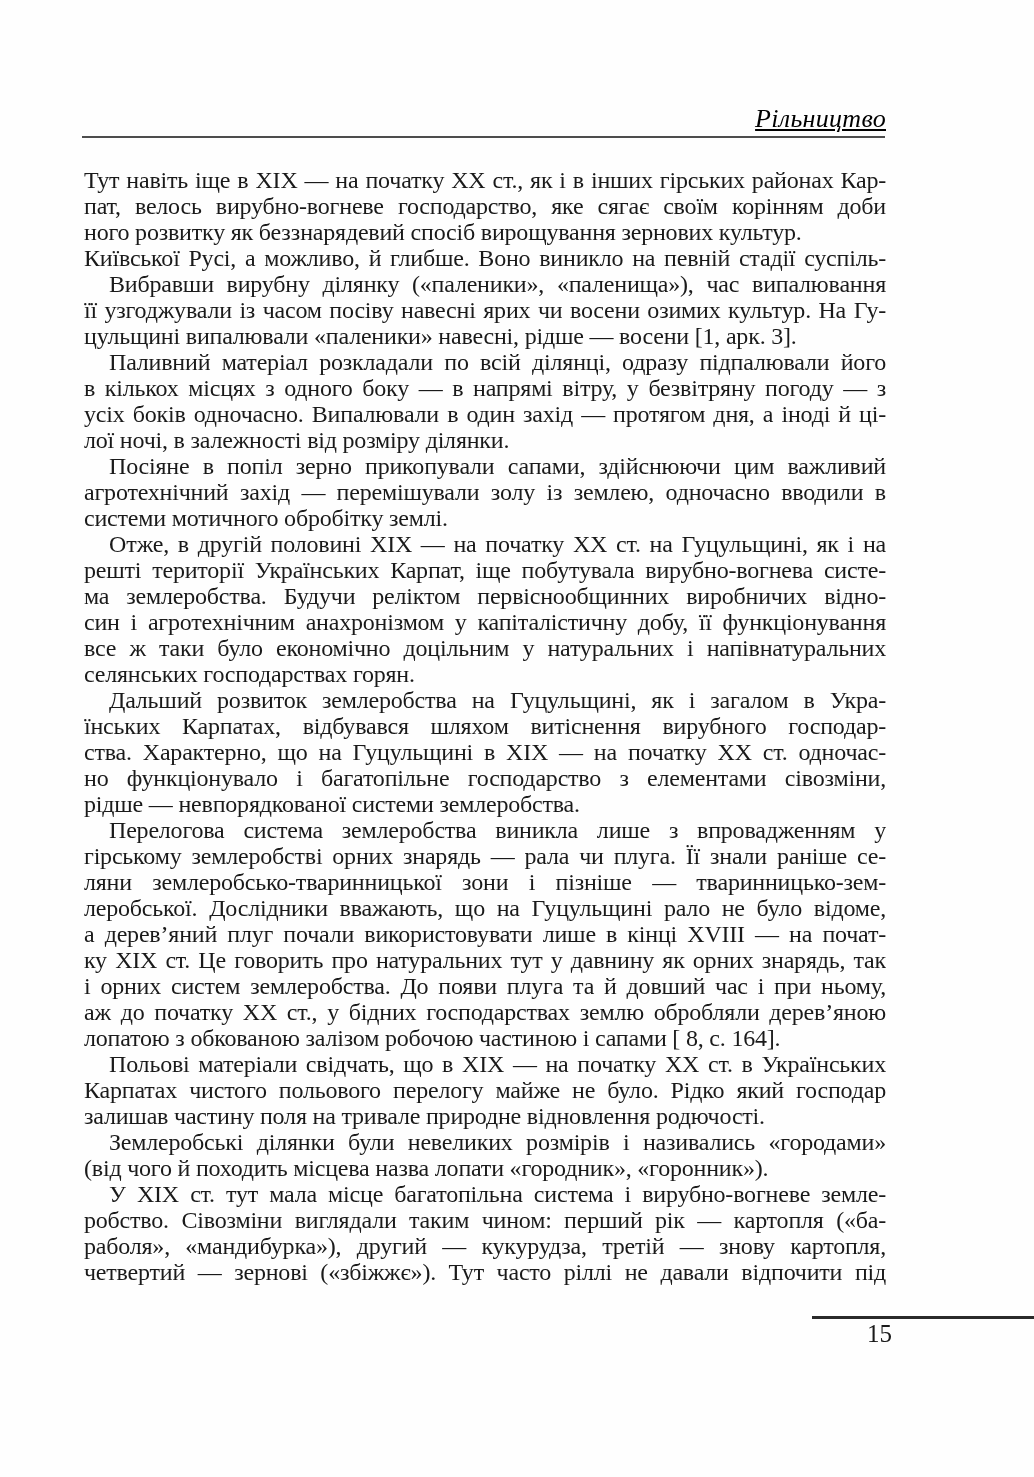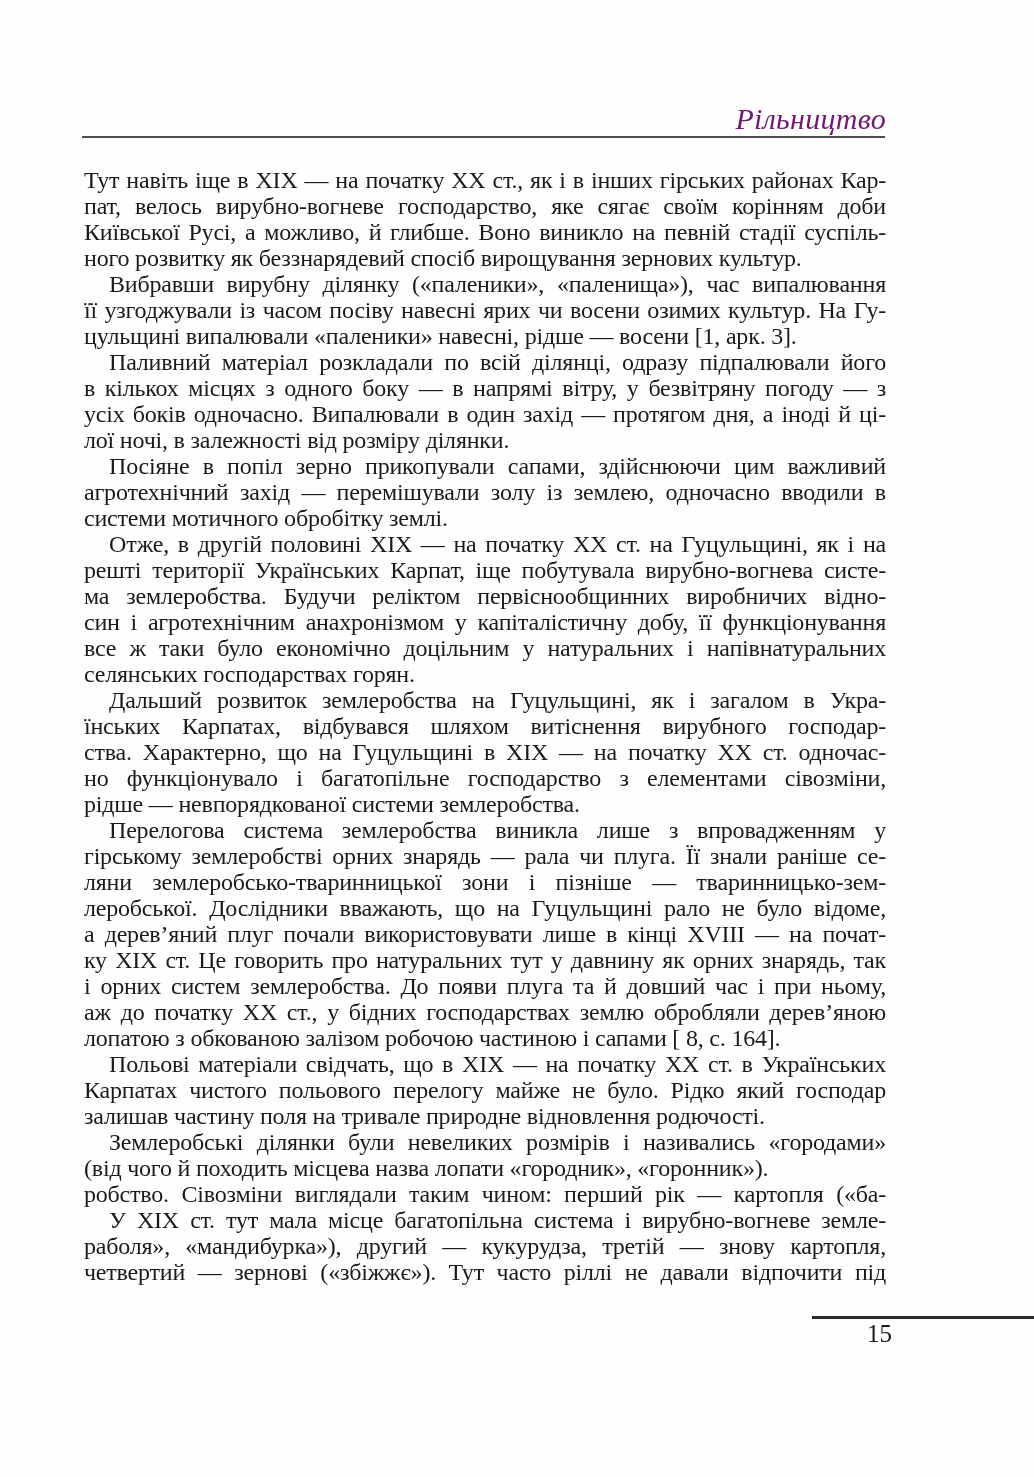--- a/index.html
+++ b/index.html
@@ -10,24 +10,25 @@
     background: #fefefe;
     font-family: "Liberation Serif", "DejaVu Serif", serif;
     color: #1a1a1a;
     overflow: hidden;
   }
   .header-title {
     position: absolute;
     top: 104px;
     right: 148px;
     font-style: italic;
-    font-size: 30px;
+    font-size: 26px;
     line-height: 30px;
-    color: #701a75;
+    color: #000000;
     letter-spacing: 0.3px;
+    text-decoration: underline;
   }
   .header-rule {
     position: absolute;
     left: 82px;
     top: 136px;
     width: 803px;
     height: 2px;
     background: #4d4d4d;
   }
   .text-column {
@@ -69,22 +70,22 @@
 </head>
 <body>
 
 <div class="page">
   <div class="header-title">Рільництво</div>
   <div class="header-rule"></div>
 
   <div class="text-column">
       <div class="line">Тут навіть іще в XIX — на початку XX ст., як і в інших гірських районах Кар-</div>
       <div class="line">пат, велось вирубно-вогневе господарство, яке сягає своїм корінням доби</div>
+      <div class="line last">ного розвитку як беззнарядевий спосіб вирощування зернових культур.</div>
       <div class="line">Київської Русі, а можливо, й глибше. Воно виникло на певній стадії суспіль-</div>
-      <div class="line last">ного розвитку як беззнарядевий спосіб вирощування зернових культур.</div>
       <div class="line indent">Вибравши вирубну ділянку («паленики», «паленища»), час випалювання</div>
       <div class="line">її узгоджували із часом посіву навесні ярих чи восени озимих культур. На Гу-</div>
       <div class="line last">цульщині випалювали «паленики» навесні, рідше — восени [1, арк. 3].</div>
       <div class="line indent">Паливний матеріал розкладали по всій ділянці, одразу підпалювали його</div>
       <div class="line">в кількох місцях з одного боку — в напрямі вітру, у безвітряну погоду — з</div>
       <div class="line">усіх боків одночасно. Випалювали в один захід — протягом дня, а іноді й ці-</div>
       <div class="line last">лої ночі, в залежності від розміру ділянки.</div>
       <div class="line indent">Посіяне в попіл зерно прикопували сапами, здійснюючи цим важливий</div>
       <div class="line">агротехнічний захід — перемішували золу із землею, одночасно вводили в</div>
       <div class="line last">системи мотичного обробітку землі.</div>
@@ -106,21 +107,21 @@
       <div class="line">а дерев’яний плуг почали використовувати лише в кінці XVIII — на почат-</div>
       <div class="line">ку XIX ст. Це говорить про натуральних тут у давнину як орних знарядь, так</div>
       <div class="line">і орних систем землеробства. До появи плуга та й довший час і при ньому,</div>
       <div class="line">аж до початку XX ст., у бідних господарствах землю обробляли дерев’яною</div>
       <div class="line last">лопатою з обкованою залізом робочою частиною і сапами [ 8, с. 164].</div>
       <div class="line indent">Польові матеріали свідчать, що в XIX — на початку XX ст. в Українських</div>
       <div class="line">Карпатах чистого польового перелогу майже не було. Рідко який господар</div>
       <div class="line last">залишав частину поля на тривале природне відновлення родючості.</div>
       <div class="line indent">Землеробські ділянки були невеликих розмірів і називались «городами»</div>
       <div class="line last">(від чого й походить місцева назва лопати «городник», «горонник»).</div>
+      <div class="line indent">У XIX ст. тут мала місце багатопільна система і вирубно-вогневе земле-</div>
       <div class="line">робство. Сівозміни виглядали таким чином: перший рік — картопля («ба-</div>
-      <div class="line indent">У XIX ст. тут мала місце багатопільна система і вирубно-вогневе земле-</div>
       <div class="line">раболя», «мандибурка»), другий — кукурудза, третій — знову картопля,</div>
       <div class="line">четвертий — зернові («збіжжє»). Тут часто ріллі не давали відпочити під</div>
     </div>
 
   <div class="footer-rule"></div>
   <div class="page-number">15</div>
 </div>
 
 </body></html>

